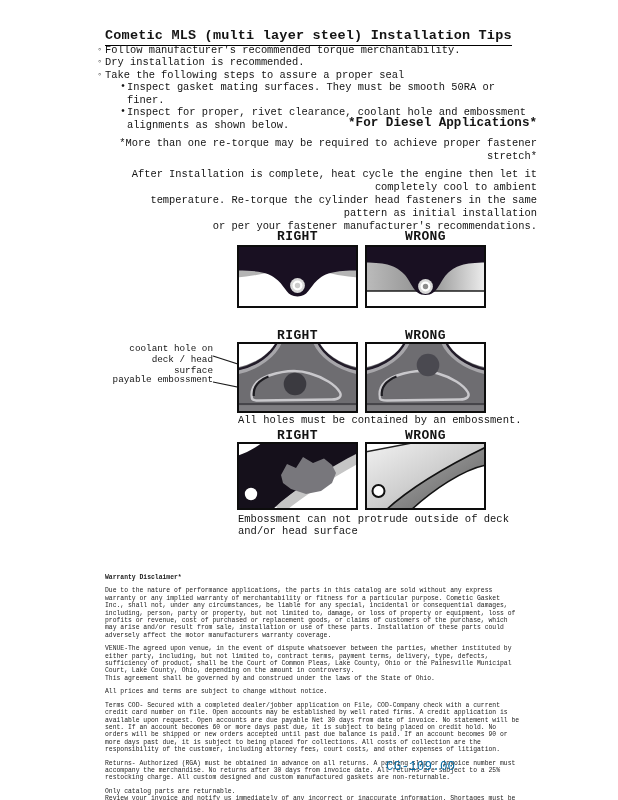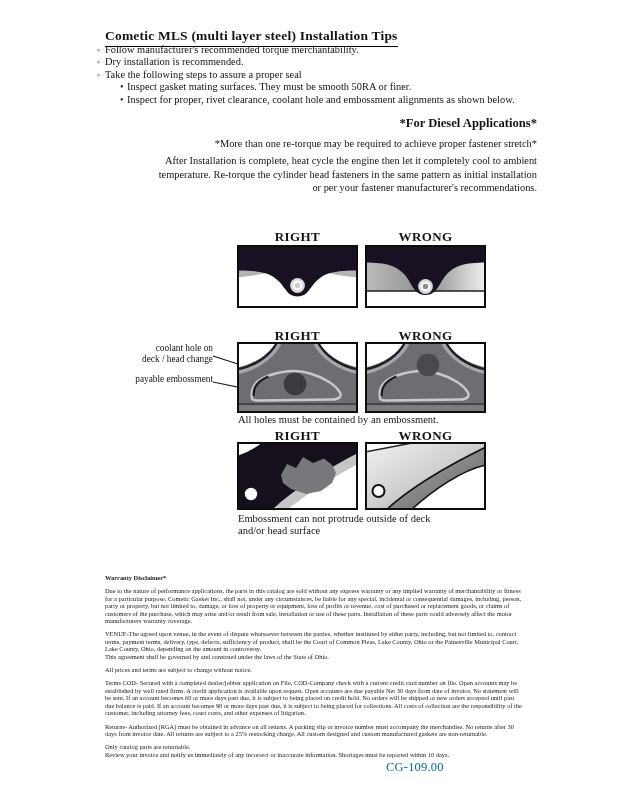--- a/index.html
+++ b/index.html
@@ -1,18 +1,18 @@
 <!DOCTYPE html>
 <html><head>
 <meta charset="utf-8">
 <style>
   html,body{margin:0;padding:0;background:#ffffff;}
   .page{
     position:relative;width:618px;height:800px;background:#ffffff;
-    font-family:Liberation Serif, serif;color:#141414;overflow:hidden;
+    font-family:Liberation Mono, monospace;color:#141414;overflow:hidden;
   }
   .abs{position:absolute;}
   .title{
     font-size:13.5px;font-weight:bold;letter-spacing:.2px;
     border-bottom:1.6px solid #000;padding-bottom:2px;display:inline-block;
   }
   .bullets{position:absolute;left:97px;top:44px;font-size:10.4px;line-height:12.45px;width:440px;}
   .b-row{display:flex;}
   .b-mark{width:8px;flex:0 0 8px;font-size:9px;line-height:12.45px;}
   .b-row.sub{margin-left:23px;}
@@ -103,21 +103,21 @@
     <circle cx="60.5" cy="41.5" r="4.9" fill="#ffffff"></circle>
     <circle cx="60.5" cy="41.5" r="2.7" fill="#8d8d8d"></circle>
     <rect x="1" y="1" width="119" height="61" fill="none" stroke="#0d0d0d" stroke-width="2"></rect>
   </svg>
 
 
   <div class="abs dg-label" style="left:237px;top:328px;">RIGHT</div>
   <div class="abs dg-label" style="left:365px;top:328px;">WRONG</div>
 
   <div class="abs dg-note" style="left:108px;top:343px;">coolant hole on
-deck / head change</div>
+deck / head surface</div>
   <div class="abs dg-note" style="left:108px;top:374px;">payable embossment</div>
 
   <svg class="abs" style="left:113px;top:342px;" width="190" height="58" viewBox="0 0 190 58">
     <line x1="100" y1="14" x2="181" y2="40" stroke="#1a1a1a" stroke-width="1.1"></line>
     <line x1="100" y1="40" x2="153" y2="51" stroke="#1a1a1a" stroke-width="1.1"></line>
   </svg>
 
   <svg class="abs" style="left:237px;top:342px;" width="121" height="71" viewBox="0 0 121 71">
     <rect width="121" height="71" fill="#6e6d71"></rect>
     <path d="M44,-2 C38,13 22,26 -2,31" stroke="#a7a6aa" stroke-width="4" fill="none"></path>

